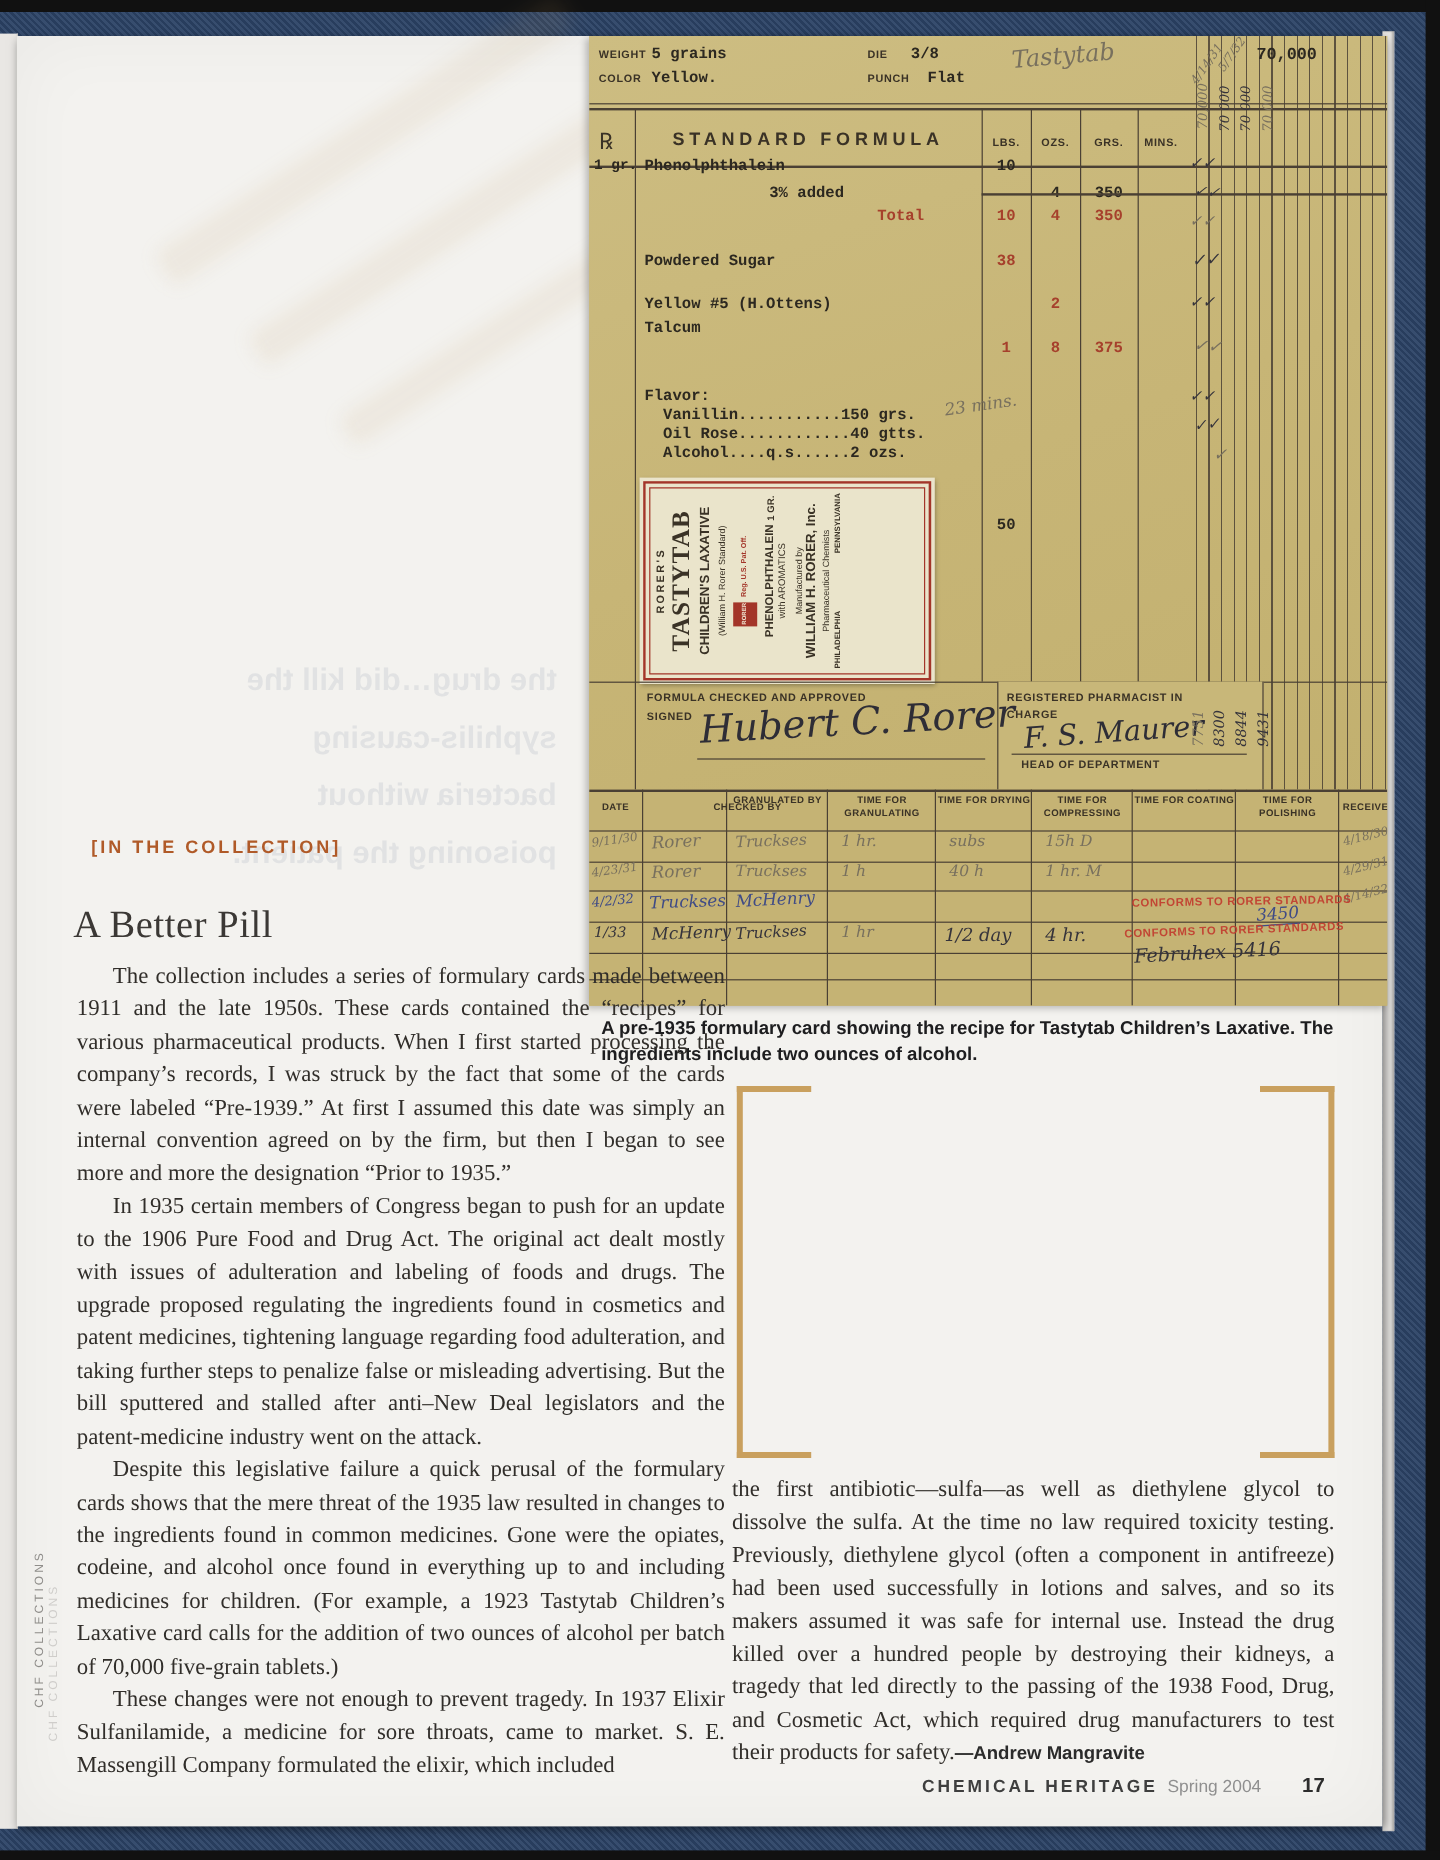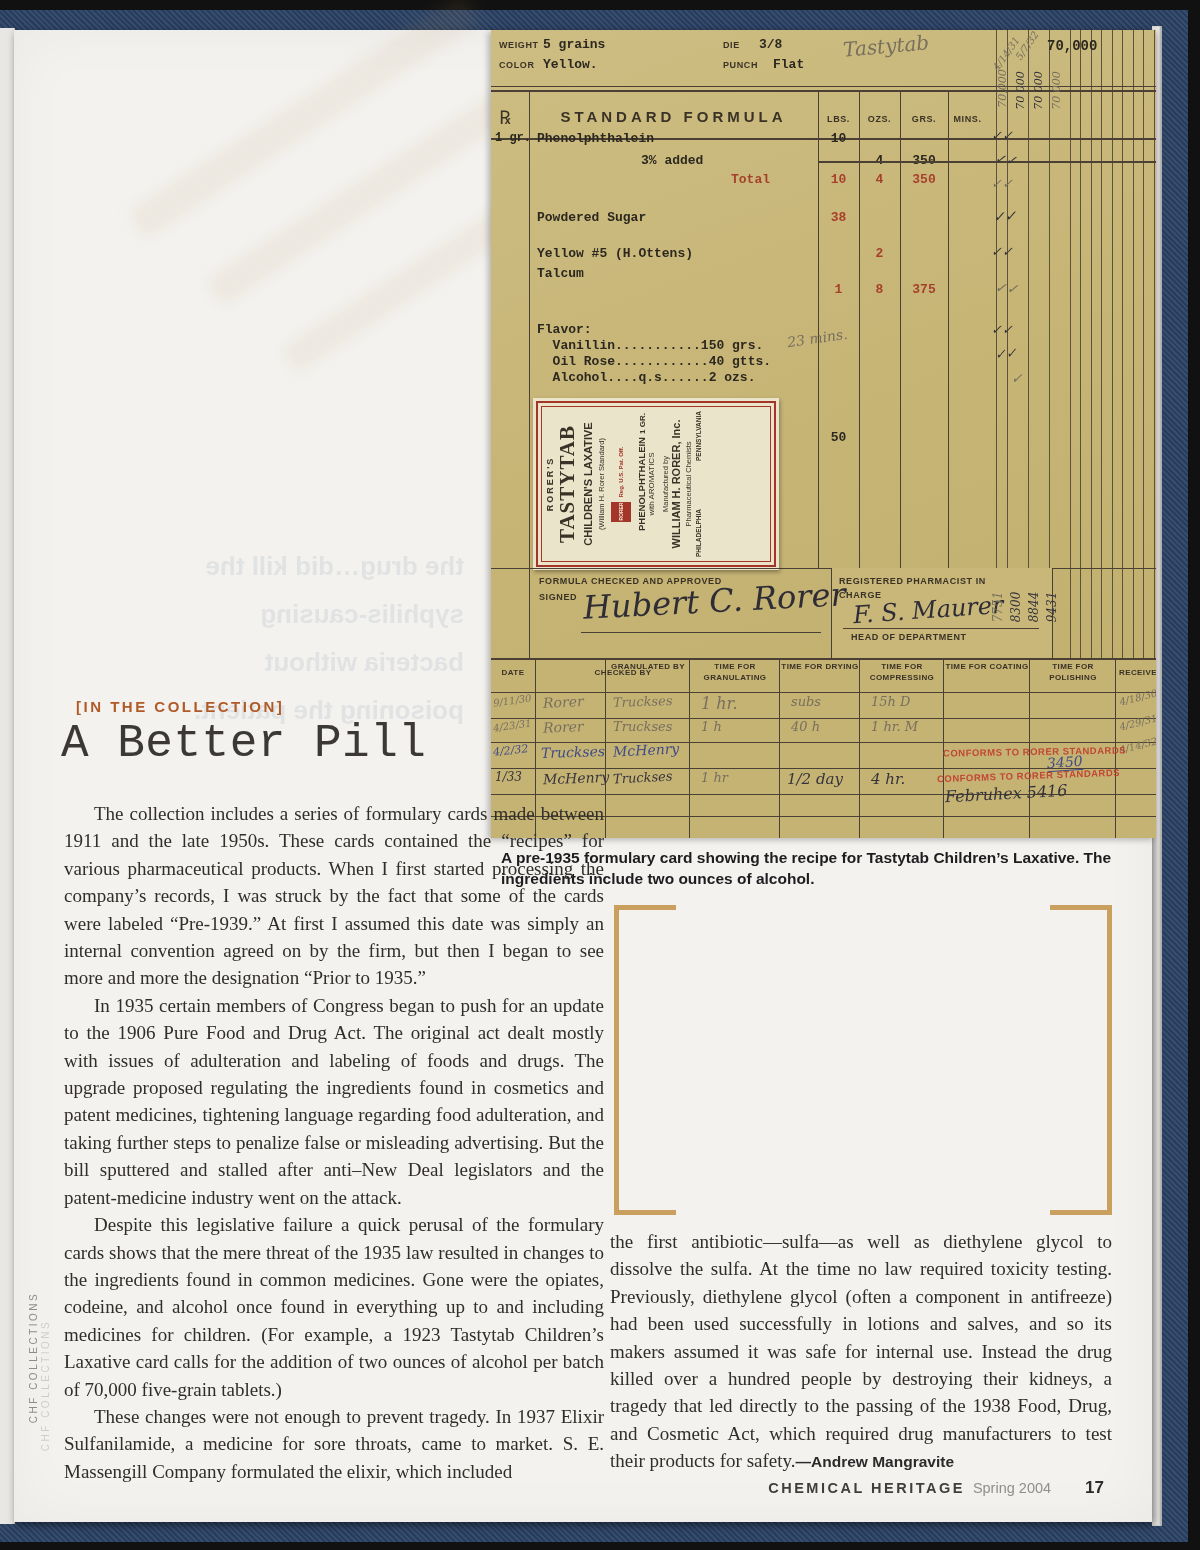--- a/index.html
+++ b/index.html
@@ -11,21 +11,21 @@
   .edge{background:#e9e7e4;}
   
   .page{left:14px;top:30px;width:1138px;height:1492px;background:#f3f2ef;
         box-shadow:inset 0 0 60px rgba(0,0,0,.04), 2px 3px 8px rgba(0,0,0,.5);}
   
   .ghostbar{background:rgba(190,150,90,.10);filter:blur(7px);border-radius:8px;transform:rotate(-33deg);}
   .ghosttxt{transform:scaleX(-1);color:rgba(110,120,150,.13);font-weight:bold;font-size:26px;
             line-height:48px;text-align:left;}
   
   .eyebrow{color:#b05a28;font-size:15px;font-weight:bold;letter-spacing:2.5px;}
-  .title{font-family:Liberation Mono, monospace;font-size:46px;color:#3b3835;letter-spacing:.5px;}
+  .title{font-family:Liberation Serif, serif;font-size:32px;color:#3b3835;letter-spacing:.5px;margin-top:34px;}
   .body{font-family:"Liberation Serif",serif;font-size:19px;line-height:27.4px;color:#312e2a;
         text-align:justify;}
   .body p{margin:0;}
   .body p.ind{text-indent:30px;}
   .author{font-family:"Liberation Sans",sans-serif;font-weight:bold;font-size:15.5px;color:#2b2b2b;}
   .caption{font-size:15.5px;font-weight:bold;line-height:1.35;color:#1d1d1f;}
   
   .pq-text{color:#b5612d;font-size:23px;font-weight:bold;line-height:40px;}
   .bk{background:#c9a05e;}
   
@@ -236,21 +236,21 @@
       <div class="abs thead" style="left:200px;top:632px;width:88px;">Time for Granulating</div>
       <div class="abs thead" style="left:290px;top:632px;width:78px;">Time for Drying</div>
       <div class="abs thead" style="left:370px;top:632px;width:82px;">Time for Compressing</div>
       <div class="abs thead" style="left:454px;top:632px;width:84px;">Time for Coating</div>
       <div class="abs thead" style="left:540px;top:632px;width:84px;">Time for Polishing</div>
       <div class="abs thead" style="left:628px;top:638px;width:60px;text-align:left;">Received</div>
 
       <span class="abs hand pencil" style="left:2px;top:665px;font-size:10px;transform:rotate(-8deg);">9/11/30</span>
       <span class="abs hand pencil" style="left:52px;top:664px;font-size:14px;transform:rotate(-3deg);">Rorer</span>
       <span class="abs hand pencil" style="left:122px;top:664px;font-size:13px;transform:rotate(-2deg);">Truckses</span>
-      <span class="abs hand pencil" style="left:210px;top:664px;font-size:16px;">1 hr.</span>
+      <span class="abs hand pencil" style="left:210px;top:664px;font-size:13px;">1 hr.</span>
       <span class="abs hand pencil" style="left:300px;top:664px;font-size:13px;">subs</span>
       <span class="abs hand pencil" style="left:380px;top:664px;font-size:13px;">15h D</span>
       <span class="abs hand pencil" style="left:628px;top:662px;font-size:10px;transform:rotate(-14deg);">4/18/30</span>
 
       <span class="abs hand pencil" style="left:2px;top:690px;font-size:10px;transform:rotate(-8deg);">4/23/31</span>
       <span class="abs hand pencil" style="left:52px;top:689px;font-size:14px;transform:rotate(-2deg);">Rorer</span>
       <span class="abs hand pencil" style="left:122px;top:689px;font-size:13px;">Truckses</span>
       <span class="abs hand pencil" style="left:210px;top:689px;font-size:13px;">1 h</span>
       <span class="abs hand pencil" style="left:300px;top:689px;font-size:13px;">40 h</span>
       <span class="abs hand pencil" style="left:380px;top:689px;font-size:13px;">1 hr. M</span>

